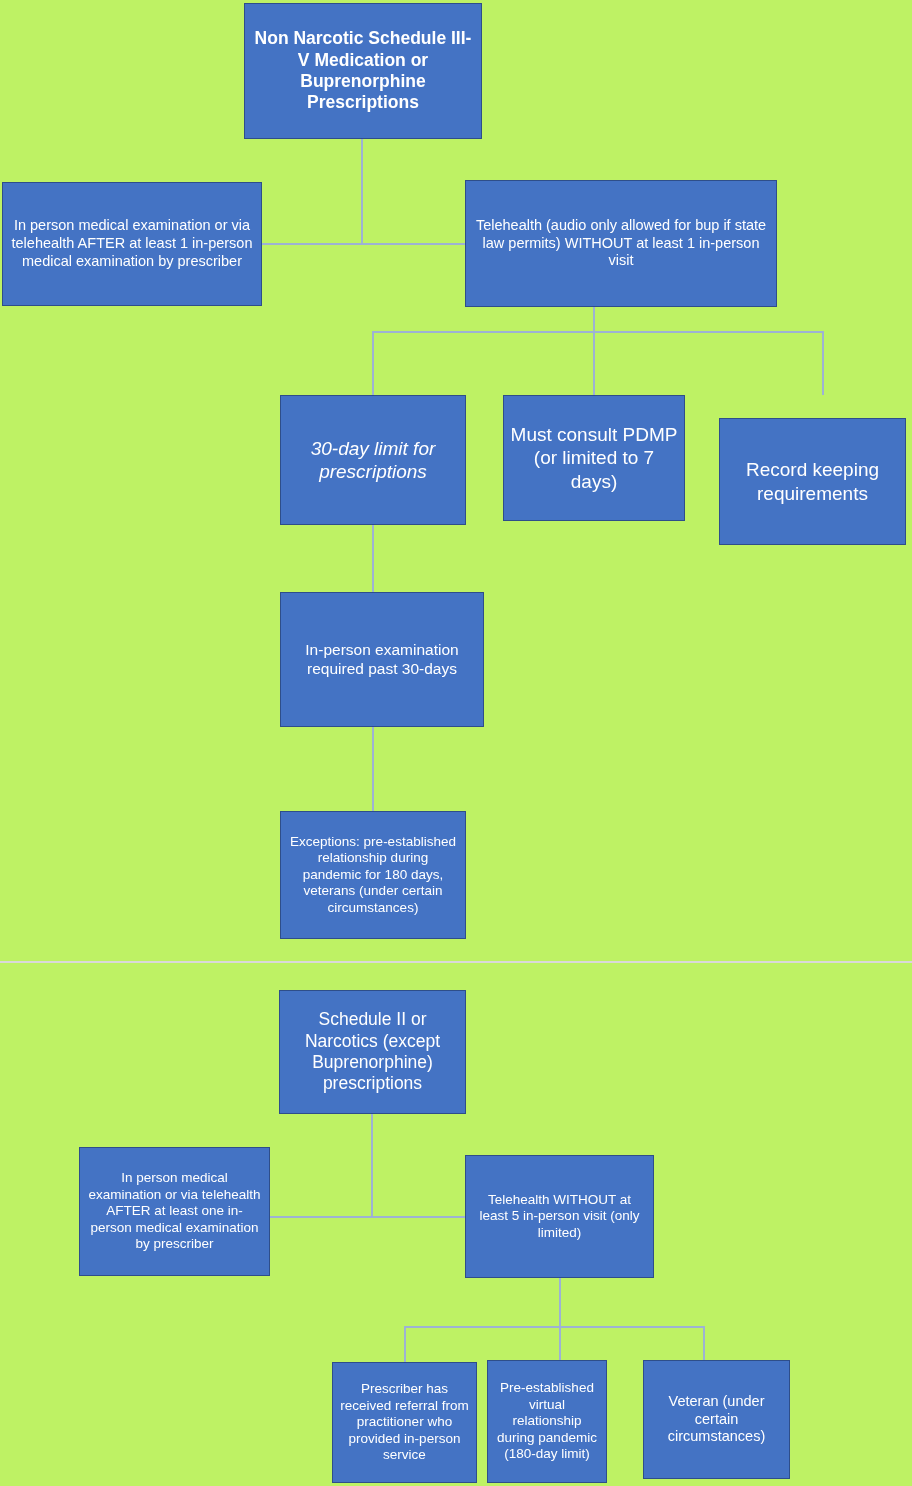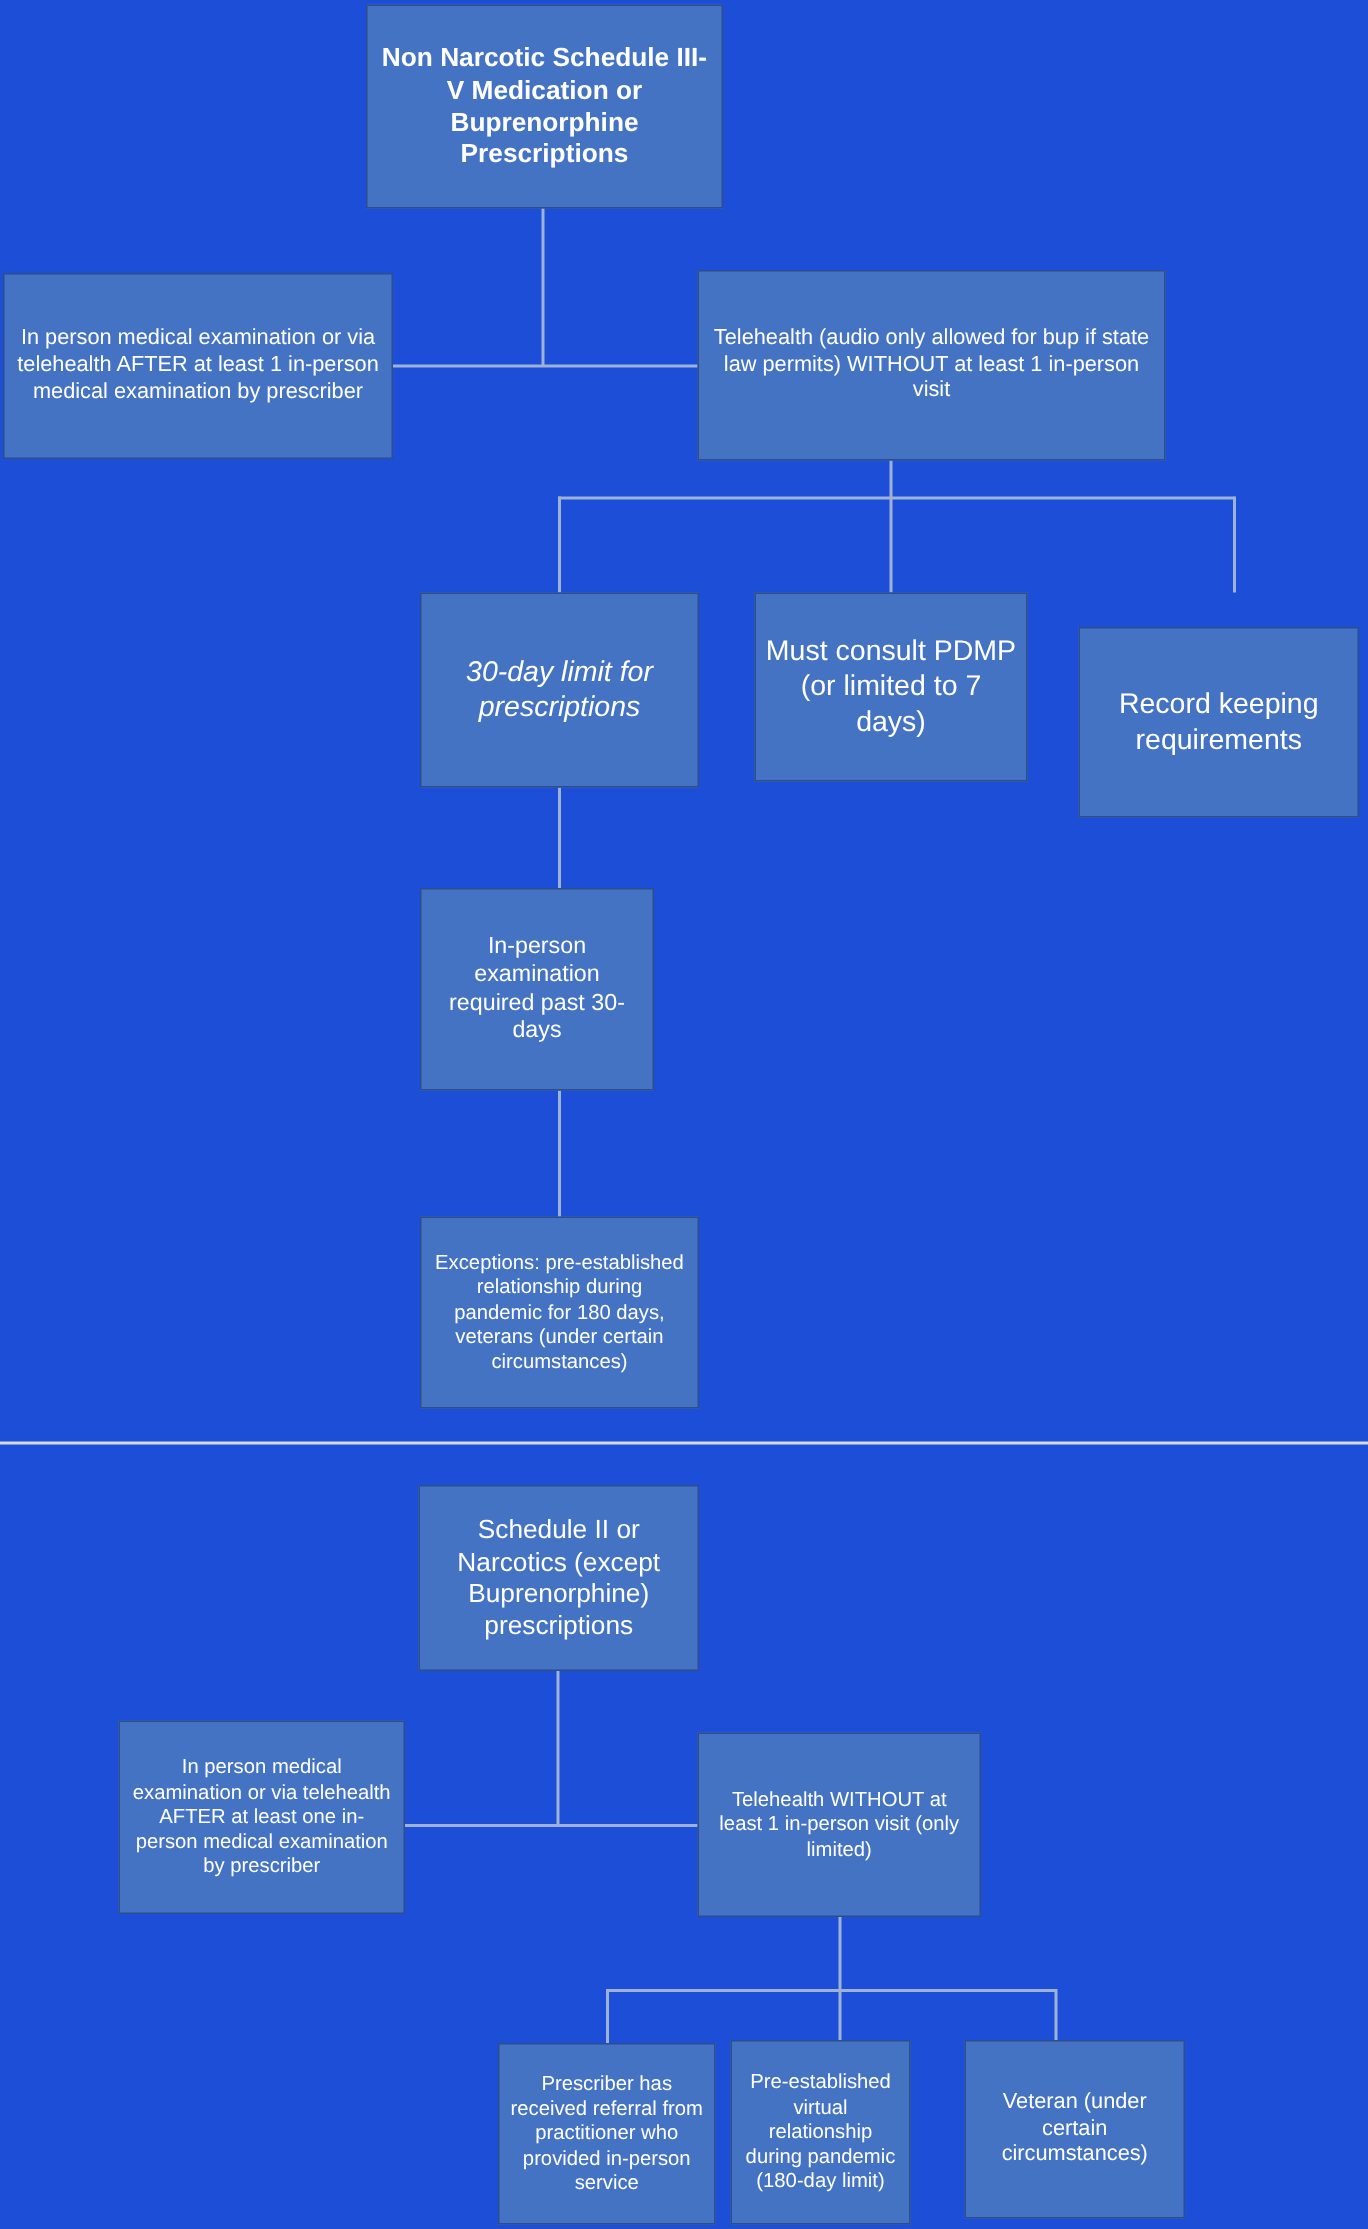--- a/index.html
+++ b/index.html
@@ -7,21 +7,21 @@
     padding: 0;
     background: #ffffff;
   }
   body {
     font-family: "Liberation Sans", sans-serif;
   }
   #canvas {
     position: relative;
     width: 912px;
     height: 1486px;
-    background: #1d4ed8;
+    background: #bef264;
     overflow: hidden;
   }
   .node {
     position: absolute;
     box-sizing: border-box;
     background: #4473C4;
     border: 1.5px solid #2E4E8A;
     color: #ffffff;
     display: flex;
     align-items: center;
@@ -83,21 +83,21 @@
   <div class="node" style="left:503px; top:395px; width:182px; height:126px; font-size:19px;">
     <span>Must consult PDMP (or limited to 7 days)</span>
   </div>
 
   <div class="node" style="left:719px; top:418px; width:187px; height:127px; font-size:19px;">
     <span>Record keeping requirements</span>
   </div>
 
   <div class="conn v" style="left:372px; top:525px; height:68px;"></div>
 
-  <div class="node" style="left:280px; top:592px; width:156px; height:135px; font-size:15.5px;">
+  <div class="node" style="left:280px; top:592px; width:204px; height:135px; font-size:15.5px;">
     <span>In-person examination required past 30-days</span>
   </div>
 
   <div class="conn v" style="left:372px; top:727px; height:85px;"></div>
 
   <div class="node" style="left:280px; top:811px; width:186px; height:128px; font-size:13.5px;">
     <span>Exceptions: pre-established relationship during pandemic for 180 days, veterans (under certain circumstances)</span>
   </div>
 
   <div class="divider" style="left:0px; top:961px; width:912px;"></div>
@@ -108,21 +108,21 @@
 
   <div class="conn v" style="left:371px; top:1114px; height:103px;"></div>
 
   <div class="conn h" style="left:270px; top:1216px; width:197px;"></div>
 
   <div class="node" style="left:79px; top:1147px; width:191px; height:129px; font-size:13.5px;">
     <span>In person medical examination or via telehealth AFTER at least one in-person medical examination by prescriber</span>
   </div>
 
   <div class="node" style="left:465px; top:1155px; width:189px; height:123px; font-size:13.5px;">
-    <span>Telehealth WITHOUT at least 1 in-person visit (only limited)</span>
+    <span>Telehealth WITHOUT at least 5 in-person visit (only limited)</span>
   </div>
 
   <div class="conn v" style="left:559px; top:1278px; height:49px;"></div>
   <div class="conn h" style="left:404px; top:1326px; width:300px;"></div>
   <div class="conn v" style="left:404px; top:1326px; height:36px;"></div>
   <div class="conn v" style="left:559px; top:1326px; height:36px;"></div>
   <div class="conn v" style="left:703px; top:1326px; height:36px;"></div>
 
   <div class="node" style="left:332px; top:1362px; width:145px; height:121px; font-size:13.5px;">
     <span>Prescriber has received referral from practitioner who provided in-person service</span>

